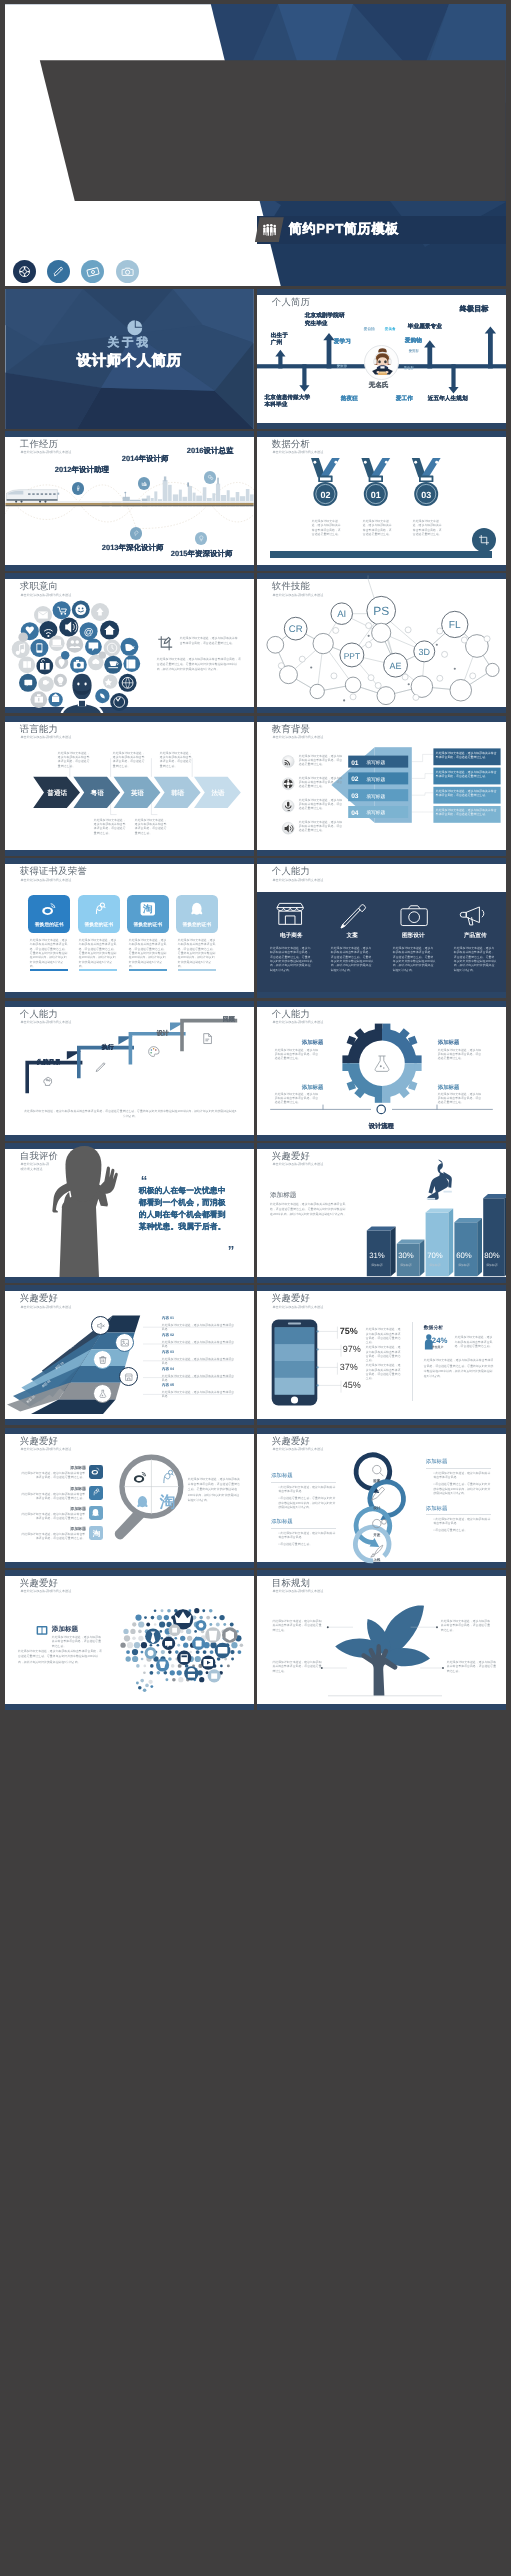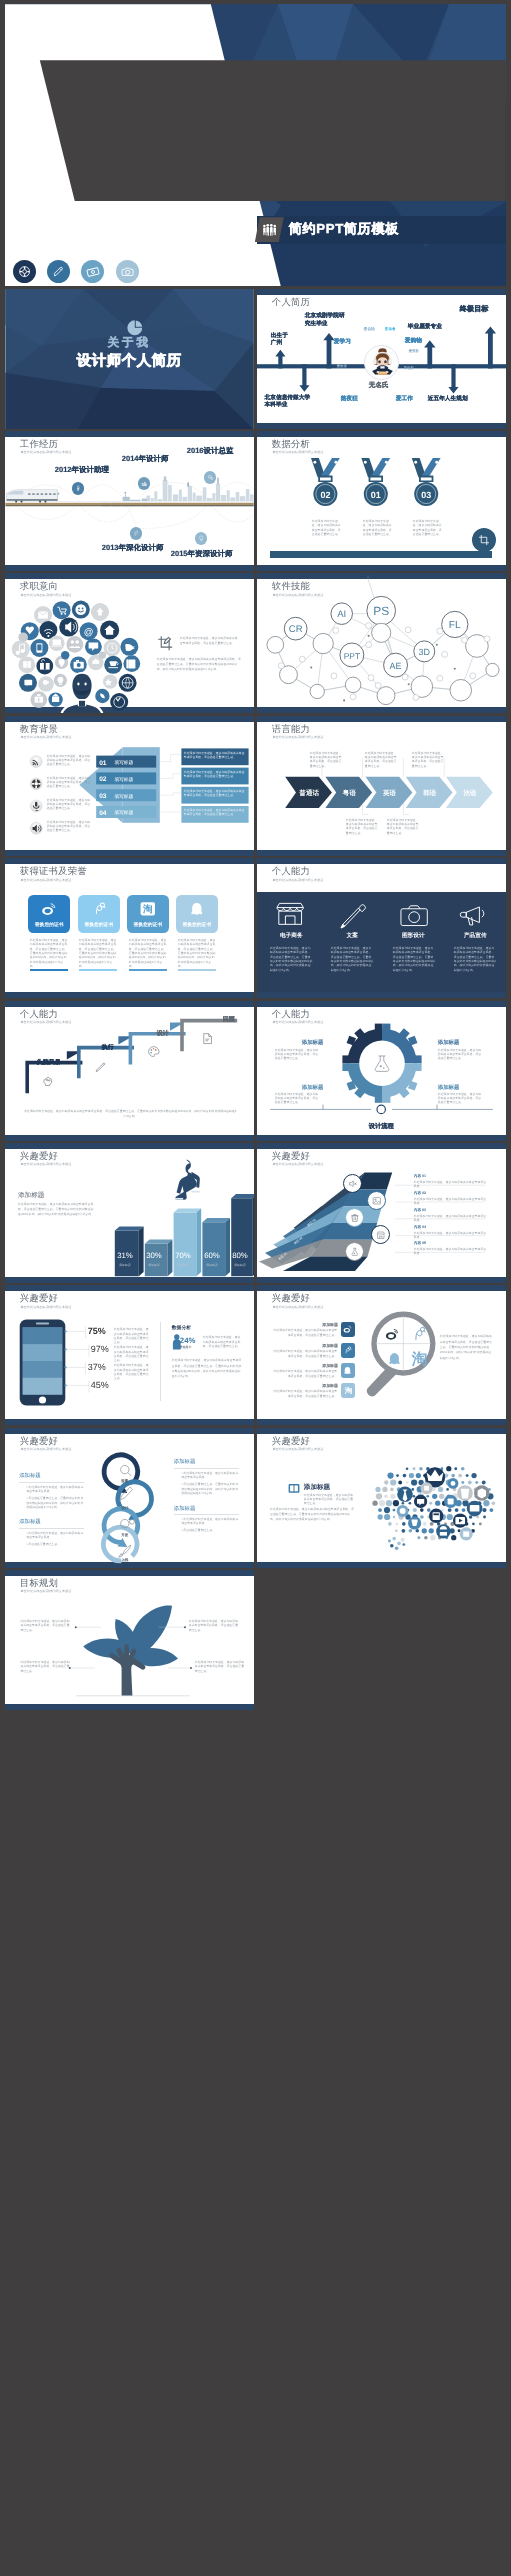--- a/index.html
+++ b/index.html
@@ -546,20 +546,53 @@
       <text x="231" y="160" font-size="15">AE</text>
       <text x="330" y="92" font-size="17">FL</text>
       <text x="279" y="137" font-size="15">3D</text>
     </g>
   </svg>
 </div>
 
 <div class="slide">
   <div class="topbar"></div>
   <div class="botbar"></div>
+  <div class="stitle">语言能力</div>
+  <div class="ssub">单击此处添加副标题或详细文本描述</div>
+  <svg width="249" height="96" viewBox="0 0 415 160" style="position:absolute;left:0;top:29px;font-size:6px">
+    <g stroke="#c2c8ce" stroke-width="0.6" fill="none">
+      <path d="M108 53 V22 M176 79 V116 M176 116 H186"></path>
+      <path d="M176 53 V22 M244 79 V116 M244 116 H254"></path>
+      <path d="M244 53 V22 M312 53 V22"></path>
+    </g>
+    <g>
+      <path d="M47 53 h56 l22 26 -22 26 h-56 l18 -26 z" fill="#26384d"></path>
+      <path d="M114 53 h56 l22 26 -22 26 h-56 l18 -26 z" fill="#4b708e"></path>
+      <path d="M181 53 h56 l22 26 -22 26 h-56 l18 -26 z" fill="#7fa9c4"></path>
+      <path d="M248 53 h56 l22 26 -22 26 h-56 l18 -26 z" fill="#a8c8dd"></path>
+      <path d="M315 53 h56 l22 26 -22 26 h-56 l18 -26 z" fill="#c5dceb"></path>
+    </g>
+    <g font-family="Liberation Sans" font-size="11" font-weight="700" fill="#fff" text-anchor="middle">
+      <text x="87" y="83">普通话</text>
+      <text x="154" y="83">粤语</text>
+      <text x="221" y="83">英语</text>
+      <text x="288" y="83">韩语</text>
+      <text x="355" y="83">法语</text>
+    </g>
+  </svg>
+  <div class="p" style="position:absolute;left:53px;top:35px;width:32px;">此处添加详细文本描述，建议与标题相关并符合整体语言风格，语言描述尽量简洁生动。</div>
+  <div class="p" style="position:absolute;left:108px;top:35px;width:32px;">此处添加详细文本描述，建议与标题相关并符合整体语言风格，语言描述尽量简洁生动。</div>
+  <div class="p" style="position:absolute;left:155px;top:35px;width:32px;">此处添加详细文本描述，建议与标题相关并符合整体语言风格，语言描述尽量简洁生动。</div>
+  <div class="p" style="position:absolute;left:89px;top:102px;width:32px;">此处添加详细文本描述，建议与标题相关并符合整体语言风格，语言描述尽量简洁生动。</div>
+  <div class="p" style="position:absolute;left:130px;top:102px;width:32px;">此处添加详细文本描述，建议与标题相关并符合整体语言风格，语言描述尽量简洁生动。</div>
+</div>
+
+<div class="slide">
+  <div class="topbar"></div>
+  <div class="botbar"></div>
   <div class="stitle">教育背景</div>
   <div class="ssub">单击此处添加副标题或详细文本描述</div>
   <svg width="249" height="108" viewBox="0 0 415 180" style="position:absolute;left:0;top:30px;font-size:6px">
     <defs>
       <radialGradient id="bulge" cx="50%" cy="35%" r="70%">
         <stop offset="0%" stop-color="#ffffff"></stop>
               <stop offset="100%" stop-color="#d5d8db"></stop>
       </radialGradient>
     </defs>
     <g>
@@ -628,53 +661,20 @@
     </g>
   </svg>
   <div class="p" style="position:absolute;left:42px;top:38px;width:45px;">此处添加详细文本描述，建议与标题相关并符合整体语言风格，语言描述尽量简洁生动。</div>
   <div class="p" style="position:absolute;left:42px;top:60px;width:45px;">此处添加详细文本描述，建议与标题相关并符合整体语言风格，语言描述尽量简洁生动。</div>
   <div class="p" style="position:absolute;left:42px;top:82px;width:45px;">此处添加详细文本描述，建议与标题相关并符合整体语言风格，语言描述尽量简洁生动。</div>
   <div class="p" style="position:absolute;left:42px;top:104px;width:45px;">此处添加详细文本描述，建议与标题相关并符合整体语言风格，语言描述尽量简洁生动。</div>
   <div class="p" style="position:absolute;left:179px;top:35px;width:61px;color:#eaf0f5;">此处添加详细文本描述，建议与标题相关并符合整体语言风格，语言描述尽量简洁生动。</div>
   <div class="p" style="position:absolute;left:179px;top:54px;width:61px;color:#eaf0f5;">此处添加详细文本描述，建议与标题相关并符合整体语言风格，语言描述尽量简洁生动。</div>
   <div class="p" style="position:absolute;left:179px;top:73px;width:61px;color:#eaf0f5;">此处添加详细文本描述，建议与标题相关并符合整体语言风格，语言描述尽量简洁生动。</div>
   <div class="p" style="position:absolute;left:179px;top:92px;width:61px;color:#eaf0f5;">此处添加详细文本描述，建议与标题相关并符合整体语言风格，语言描述尽量简洁生动。</div>
-</div>
-
-<div class="slide">
-  <div class="topbar"></div>
-  <div class="botbar"></div>
-  <div class="stitle">语言能力</div>
-  <div class="ssub">单击此处添加副标题或详细文本描述</div>
-  <svg width="249" height="96" viewBox="0 0 415 160" style="position:absolute;left:0;top:29px;font-size:6px">
-    <g stroke="#c2c8ce" stroke-width="0.6" fill="none">
-      <path d="M108 53 V22 M176 79 V116 M176 116 H186"></path>
-      <path d="M176 53 V22 M244 79 V116 M244 116 H254"></path>
-      <path d="M244 53 V22 M312 53 V22"></path>
-    </g>
-    <g>
-      <path d="M47 53 h56 l22 26 -22 26 h-56 l18 -26 z" fill="#26384d"></path>
-      <path d="M114 53 h56 l22 26 -22 26 h-56 l18 -26 z" fill="#4b708e"></path>
-      <path d="M181 53 h56 l22 26 -22 26 h-56 l18 -26 z" fill="#7fa9c4"></path>
-      <path d="M248 53 h56 l22 26 -22 26 h-56 l18 -26 z" fill="#a8c8dd"></path>
-      <path d="M315 53 h56 l22 26 -22 26 h-56 l18 -26 z" fill="#c5dceb"></path>
-    </g>
-    <g font-family="Liberation Sans" font-size="11" font-weight="700" fill="#fff" text-anchor="middle">
-      <text x="87" y="83">普通话</text>
-      <text x="154" y="83">粤语</text>
-      <text x="221" y="83">英语</text>
-      <text x="288" y="83">韩语</text>
-      <text x="355" y="83">法语</text>
-    </g>
-  </svg>
-  <div class="p" style="position:absolute;left:53px;top:35px;width:32px;">此处添加详细文本描述，建议与标题相关并符合整体语言风格，语言描述尽量简洁生动。</div>
-  <div class="p" style="position:absolute;left:108px;top:35px;width:32px;">此处添加详细文本描述，建议与标题相关并符合整体语言风格，语言描述尽量简洁生动。</div>
-  <div class="p" style="position:absolute;left:155px;top:35px;width:32px;">此处添加详细文本描述，建议与标题相关并符合整体语言风格，语言描述尽量简洁生动。</div>
-  <div class="p" style="position:absolute;left:89px;top:102px;width:32px;">此处添加详细文本描述，建议与标题相关并符合整体语言风格，语言描述尽量简洁生动。</div>
-  <div class="p" style="position:absolute;left:130px;top:102px;width:32px;">此处添加详细文本描述，建议与标题相关并符合整体语言风格，语言描述尽量简洁生动。</div>
 </div>
 
 <div class="slide">
   <div class="topbar"></div>
   <div class="botbar"></div>
   <div class="stitle">获得证书及荣誉</div>
   <div class="ssub">单击此处添加副标题或详细文本描述</div>
   <div style="position:absolute;left:23.4px;top:37px;width:42px;height:38px;border-radius:5.4px;background:#2b7fc4;">
     <svg width="15.6" height="15.6" viewBox="0 0 26 26" style="position:absolute;left:13.2px;top:6.6px">
             <g fill="#fff">
@@ -867,20 +867,38 @@
   <svg width="249" height="36" viewBox="0 0 415 60" style="position:absolute;left:0;top:103px">
     <line x1="22" y1="9" x2="190" y2="9" stroke="#4f6a86" stroke-width="1"></line>
     <line x1="225" y1="9" x2="393" y2="9" stroke="#4f6a86" stroke-width="1"></line>
     <circle cx="207" cy="9" r="7" fill="#fff" stroke="#25496e" stroke-width="2"></circle>
     <line x1="110" y1="9" x2="110" y2="1" stroke="#4f6a86" stroke-width="1"></line>
     <line x1="300" y1="9" x2="300" y2="1" stroke="#4f6a86" stroke-width="1"></line>
   </svg>
   <div style="position:absolute;left:0;top:121px;width:249px;text-align:center;font-size:6.3px;font-weight:700;color:#2a3f5c;-webkit-text-stroke:0.2px #2a3f5c;">设计流程</div>
 </div>
 
+<div class="slide">
+  <div class="topbar"></div>
+  <div class="botbar"></div>
+  <div class="stitle">自我评价</div>
+  <div class="ssub" style="width:31px;line-height:1.5;top:19px;white-space:normal;">单击此处添加副标题或详细文本描述</div>
+  <svg width="84" height="134" viewBox="0 0 140 224" style="position:absolute;left:46px;top:0">
+    <g fill="#5c5c5c">
+      <path d="M56 6c-16 0-26 12-27 28-1 12 1 22 4 30l-14 7c-9 5-14 13-15 23l-2 20 2 2h7l2-17 5 10-4 115h66l-5-117 4-14 4 12 11 1 1-3-4-18c-2-9-8-15-16-18l-8-3 3-18c2-10 1-18-1-26C46 18 66 6 56 6z"></path>
+      <path d="M24 36c0-18 13-31 32-31 17 0 28 13 28 31 0 20-3 37-9 48-5 9-12 14-22 14s-17-5-22-14c-5-11-7-28-7-48z"></path>
+      <path d="M89 64l4-22c.6-4 5.4-3.5 5.4.7l-.7 15 3-12c1-4 5.8-3 5 1l-2.5 14.5 3.5-9.4c1.4-3.8 5.6-2.2 4.6 1.6l-4.6 17.6c-2.4 9.4-8 14-16 14-7 0-11-4-11-11z"></path>
+    </g>
+    <path d="M8 112c1-10 4-18 11-24 6-5 13-8 13-8l2 10c-6 3-12 7-15 13l-4 13z" fill="#fff"></path>
+    <path d="M30 82c-4 3-7 8-8 14l-3 18h10l3-20z" fill="#5c5c5c"></path>
+  </svg>
+  <div style="position:absolute;left:136px;top:31px;font-size:13.2px;font-weight:700;color:#2a4b6e;line-height:1;">“</div>
+  <div style="position:absolute;left:134px;top:42px;width:94px;font-size:7.8px;font-weight:700;color:#2b5e86;line-height:1.55;letter-spacing:0.1px;-webkit-text-stroke:0.2px #2b5e86;">积极的人在每一次忧患中都看到一个机会，而消极的人则在每个机会都看到某种忧患。我属于后者。</div>
+  <div style="position:absolute;left:223px;top:101px;font-size:13.2px;font-weight:700;color:#2a4b6e;line-height:1;">”</div>
+</div>
 
 <div class="slide">
   <div class="topbar"></div>
   <div class="botbar"></div>
   <div class="stitle">兴趣爱好</div>
   <div class="ssub">单击此处添加副标题或详细文本描述</div>
   <div style="position:absolute;left:13.2px;top:48px;font-size:6.6px;color:#5c6670;">添加标题</div>
   <div class="p" style="position:absolute;left:13.2px;top:59px;width:78px;line-height:1.85;">此处添加详细文本描述，建议与标题相关并符合整体语言风格，语言描述尽量简洁生动。尽量将每页幻灯片的字数控制在200字以内，据统计每页幻灯片的最好控制在5分钟之内。</div>
   <svg width="150" height="93" viewBox="0 0 250 155" style="position:absolute;left:99px;top:42px">
     <g>

